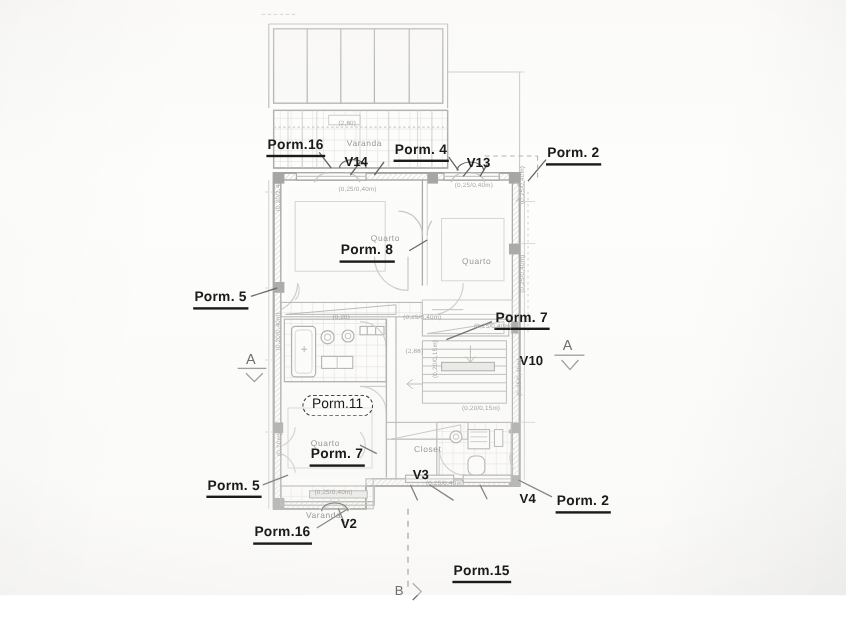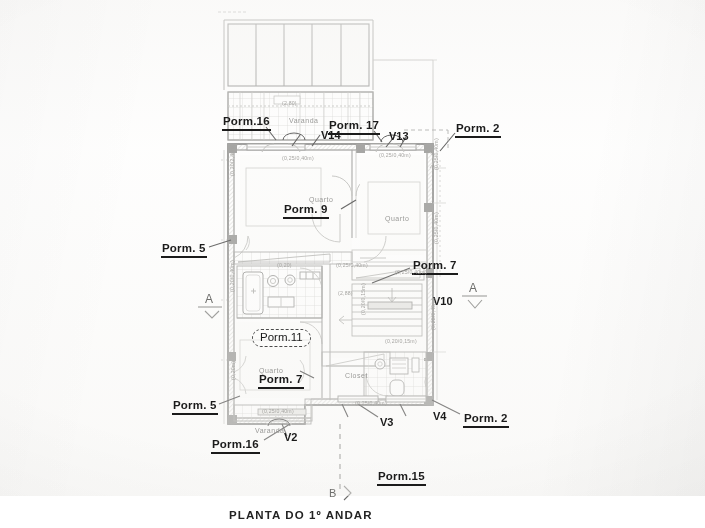--- a/index.html
+++ b/index.html
@@ -321,38 +321,38 @@
         <line x1="404" y1="130" x2="448" y2="130" stroke-dasharray="4 3"></line>
         <line x1="448" y1="130" x2="448" y2="148" stroke-dasharray="4 3"></line>
       </g>
     </g>
   </svg>
 
   <div class="paper-tint"></div>
   <div class="paper-shade"></div>
 
   <div class="lbl" style="left:222px;top:115px;">Porm.16</div>
-  <div class="lbl" style="left:328px;top:119px;">Porm. 17</div>
+  <div class="lbl" style="left:328px;top:119px;">Porm. 4</div>
   <div class="lbl" style="left:455px;top:122px;">Porm. 2</div>
   <div class="lbl" style="left:161px;top:242px;">Porm. 5</div>
-  <div class="lbl" style="left:283px;top:203px;">Porm. 9</div>
+  <div class="lbl" style="left:283px;top:203px;">Porm. 8</div>
   <div class="lbl" style="left:412px;top:259px;">Porm. 7</div>
   <div class="lbl" style="left:258px;top:373px;">Porm. 7</div>
   <div class="lbl" style="left:172px;top:399px;">Porm. 5</div>
   <div class="lbl" style="left:211px;top:438px;">Porm.16</div>
   <div class="lbl" style="left:377px;top:422px;margin-top:48px;">Porm.15</div>
   <div class="lbl" style="left:463px;top:412px;">Porm. 2</div>
 
   <div class="dashbox" style="left:252px;top:329px;">Porm.11</div>
 
-  <div class="vtag" style="left:287px;top:129px;padding-left:34px;">V14</div>
+  <div class="vtag" style="left:287px;top:129px;">V14</div>
   <div class="vtag" style="left:389px;top:130px;text-align:center;">V13</div>
   <div class="vtag" style="left:417px;top:295px;padding-left:16px;">V10</div>
   <div class="vtag" style="left:284px;top:431px;">V2</div>
-  <div class="vtag" style="left:344px;top:416px;margin-left:36px;">V3</div>
+  <div class="vtag" style="left:344px;top:390px;">V3</div>
   <div class="vtag" style="left:399px;top:410px;margin-left:34px;">V4</div>
 
   <div class="roomtxt" style="left:289px;top:117px;">Varanda</div>
   <div class="roomtxt" style="left:309px;top:196px;">Quarto</div>
   <div class="roomtxt" style="left:385px;top:215px;">Quarto</div>
   <div class="roomtxt" style="left:259px;top:367px;">Quarto</div>
   <div class="roomtxt" style="left:345px;top:372px;">Closet</div>
   <div class="roomtxt" style="left:255px;top:427px;">Varanda</div>
 
   <div class="dimtxt" style="left:282px;top:100px;">(2,80)</div>
@@ -370,15 +370,14 @@
   <div class="dimtxt" style="left:385px;top:338px;">(0,20/0,15m)</div>
   <div class="dimtxt rot" style="left:360px;top:315px;">(0,20/0,15m)</div>
   <div class="dimtxt" style="left:262px;top:408px;">(0,25/0,40m)</div>
   <div class="dimtxt" style="left:355px;top:400px;">(0,25/0,40m)</div>
   <div class="dimtxt" style="left:395px;top:269px;">(0,25/0,40m)</div>
 
   <div class="secmark" style="left:205px;top:292px;">A</div>
   <div class="secmark" style="left:469px;top:281px;">A</div>
   <div class="bmark" style="left:329px;top:487px;">B</div>
 
-  <div class="title" style="left:229px;top:509px;">PLANTA DO 1º ANDAR</div>
 
 </div>
 
 </body></html>

